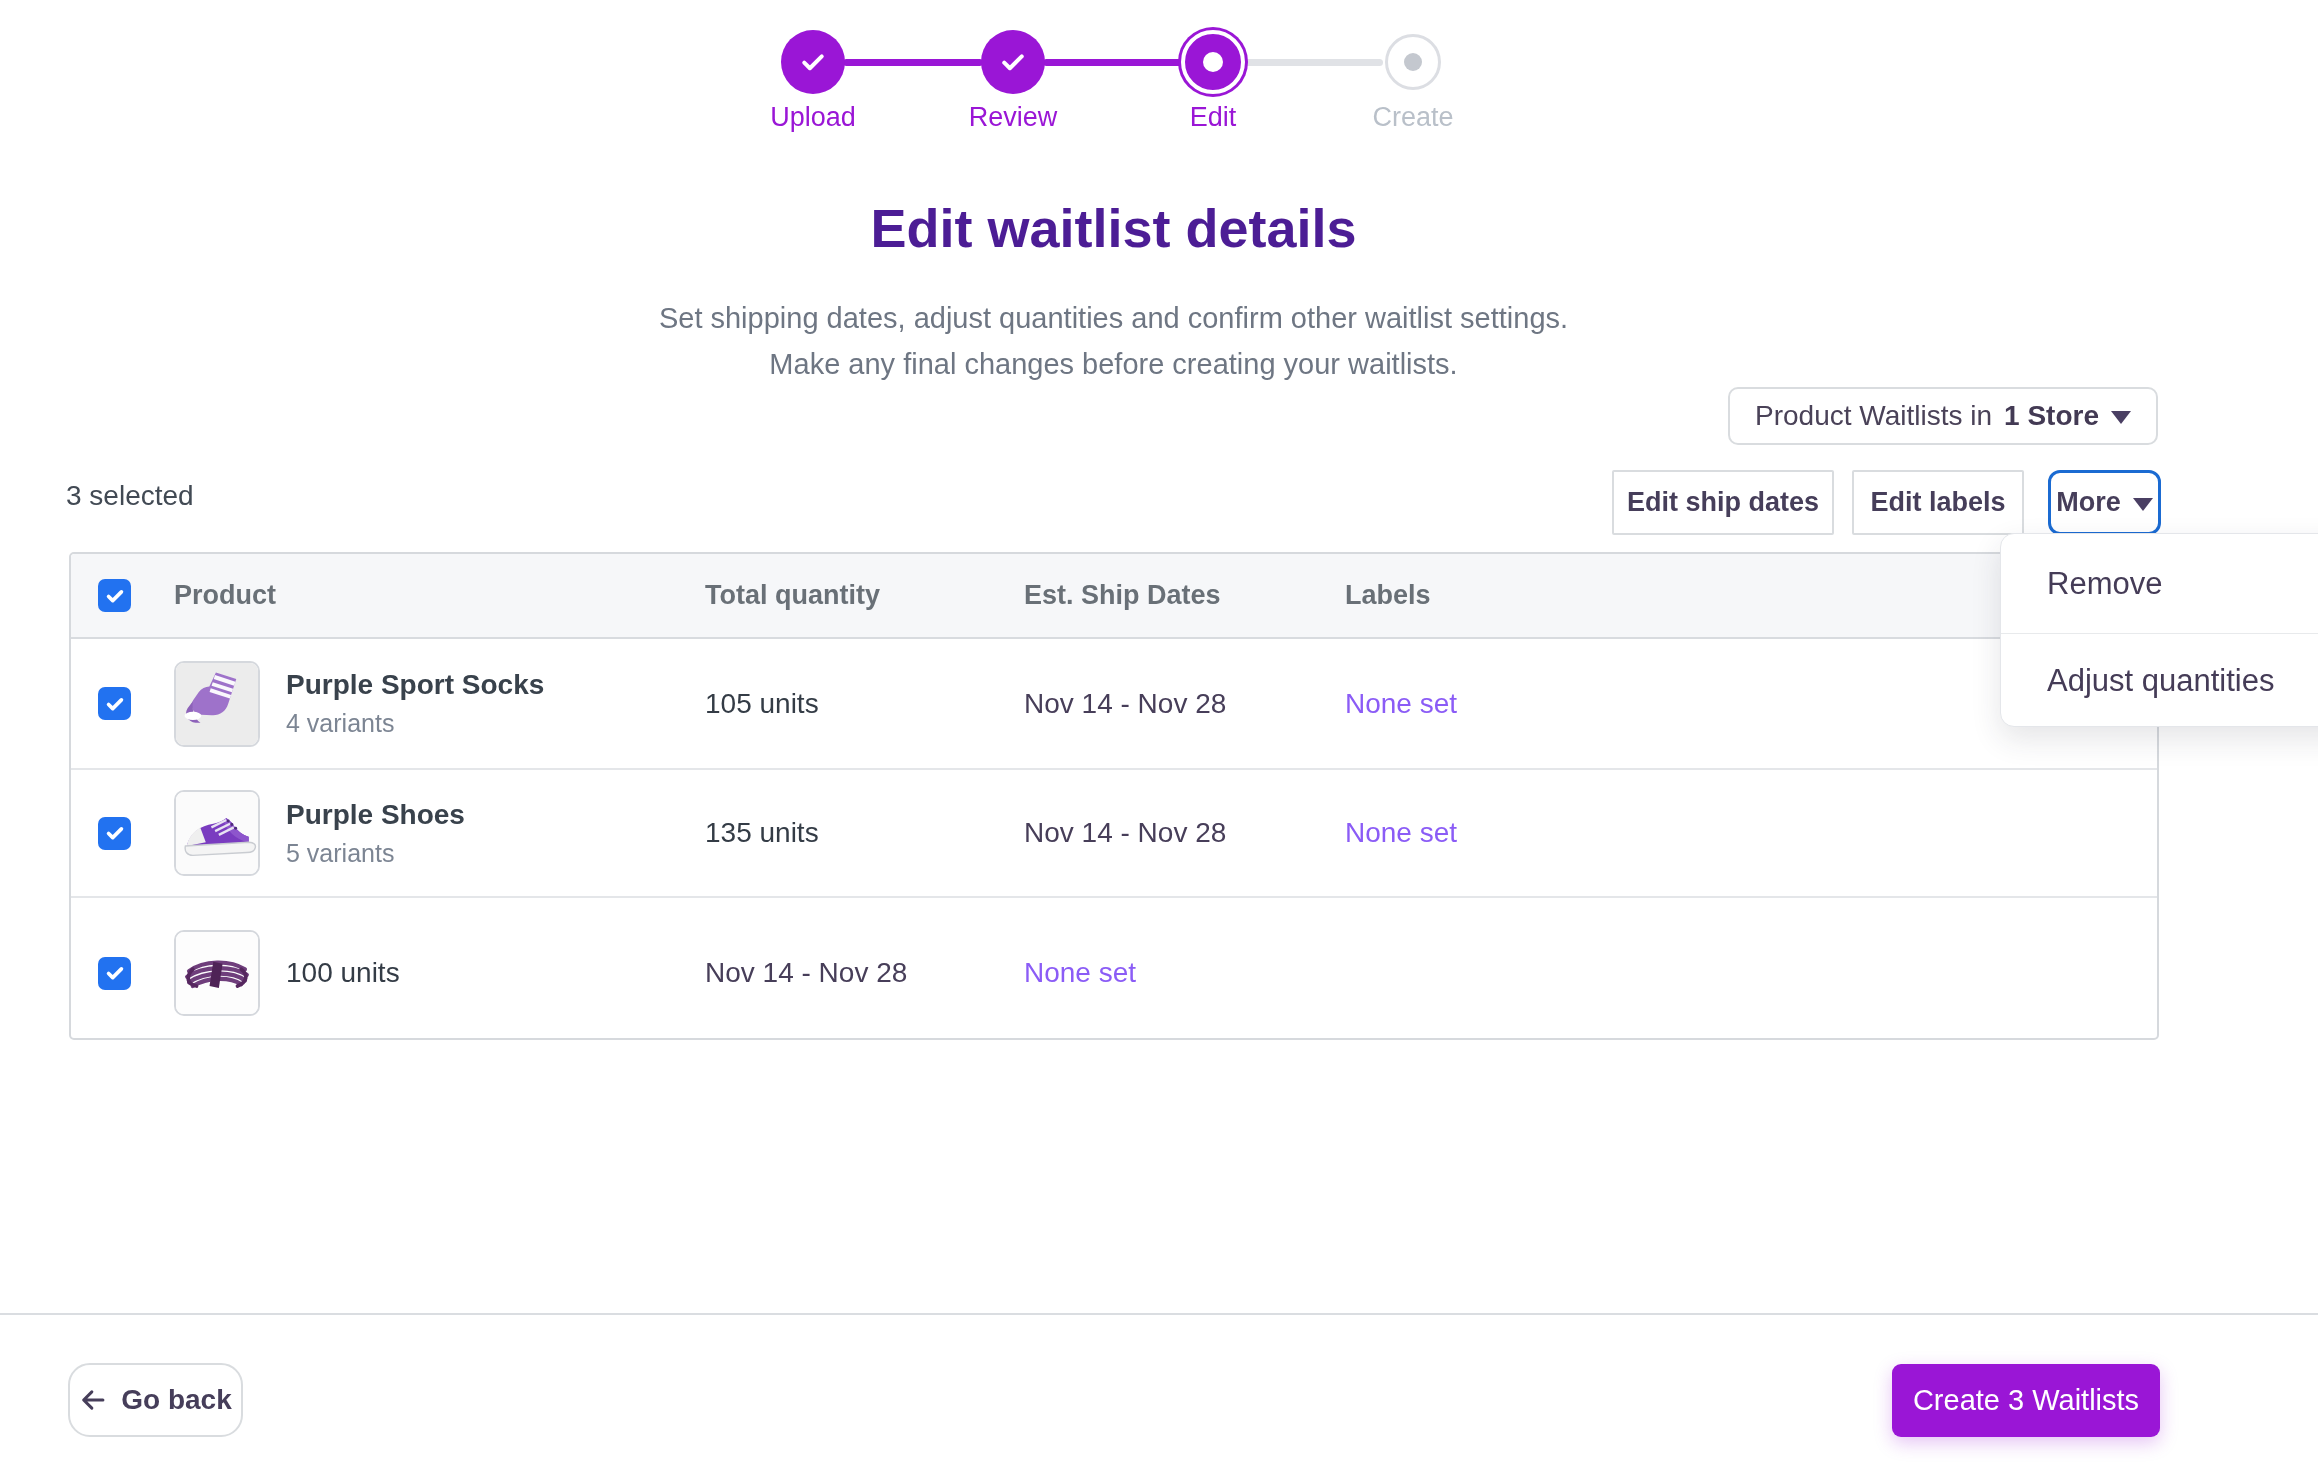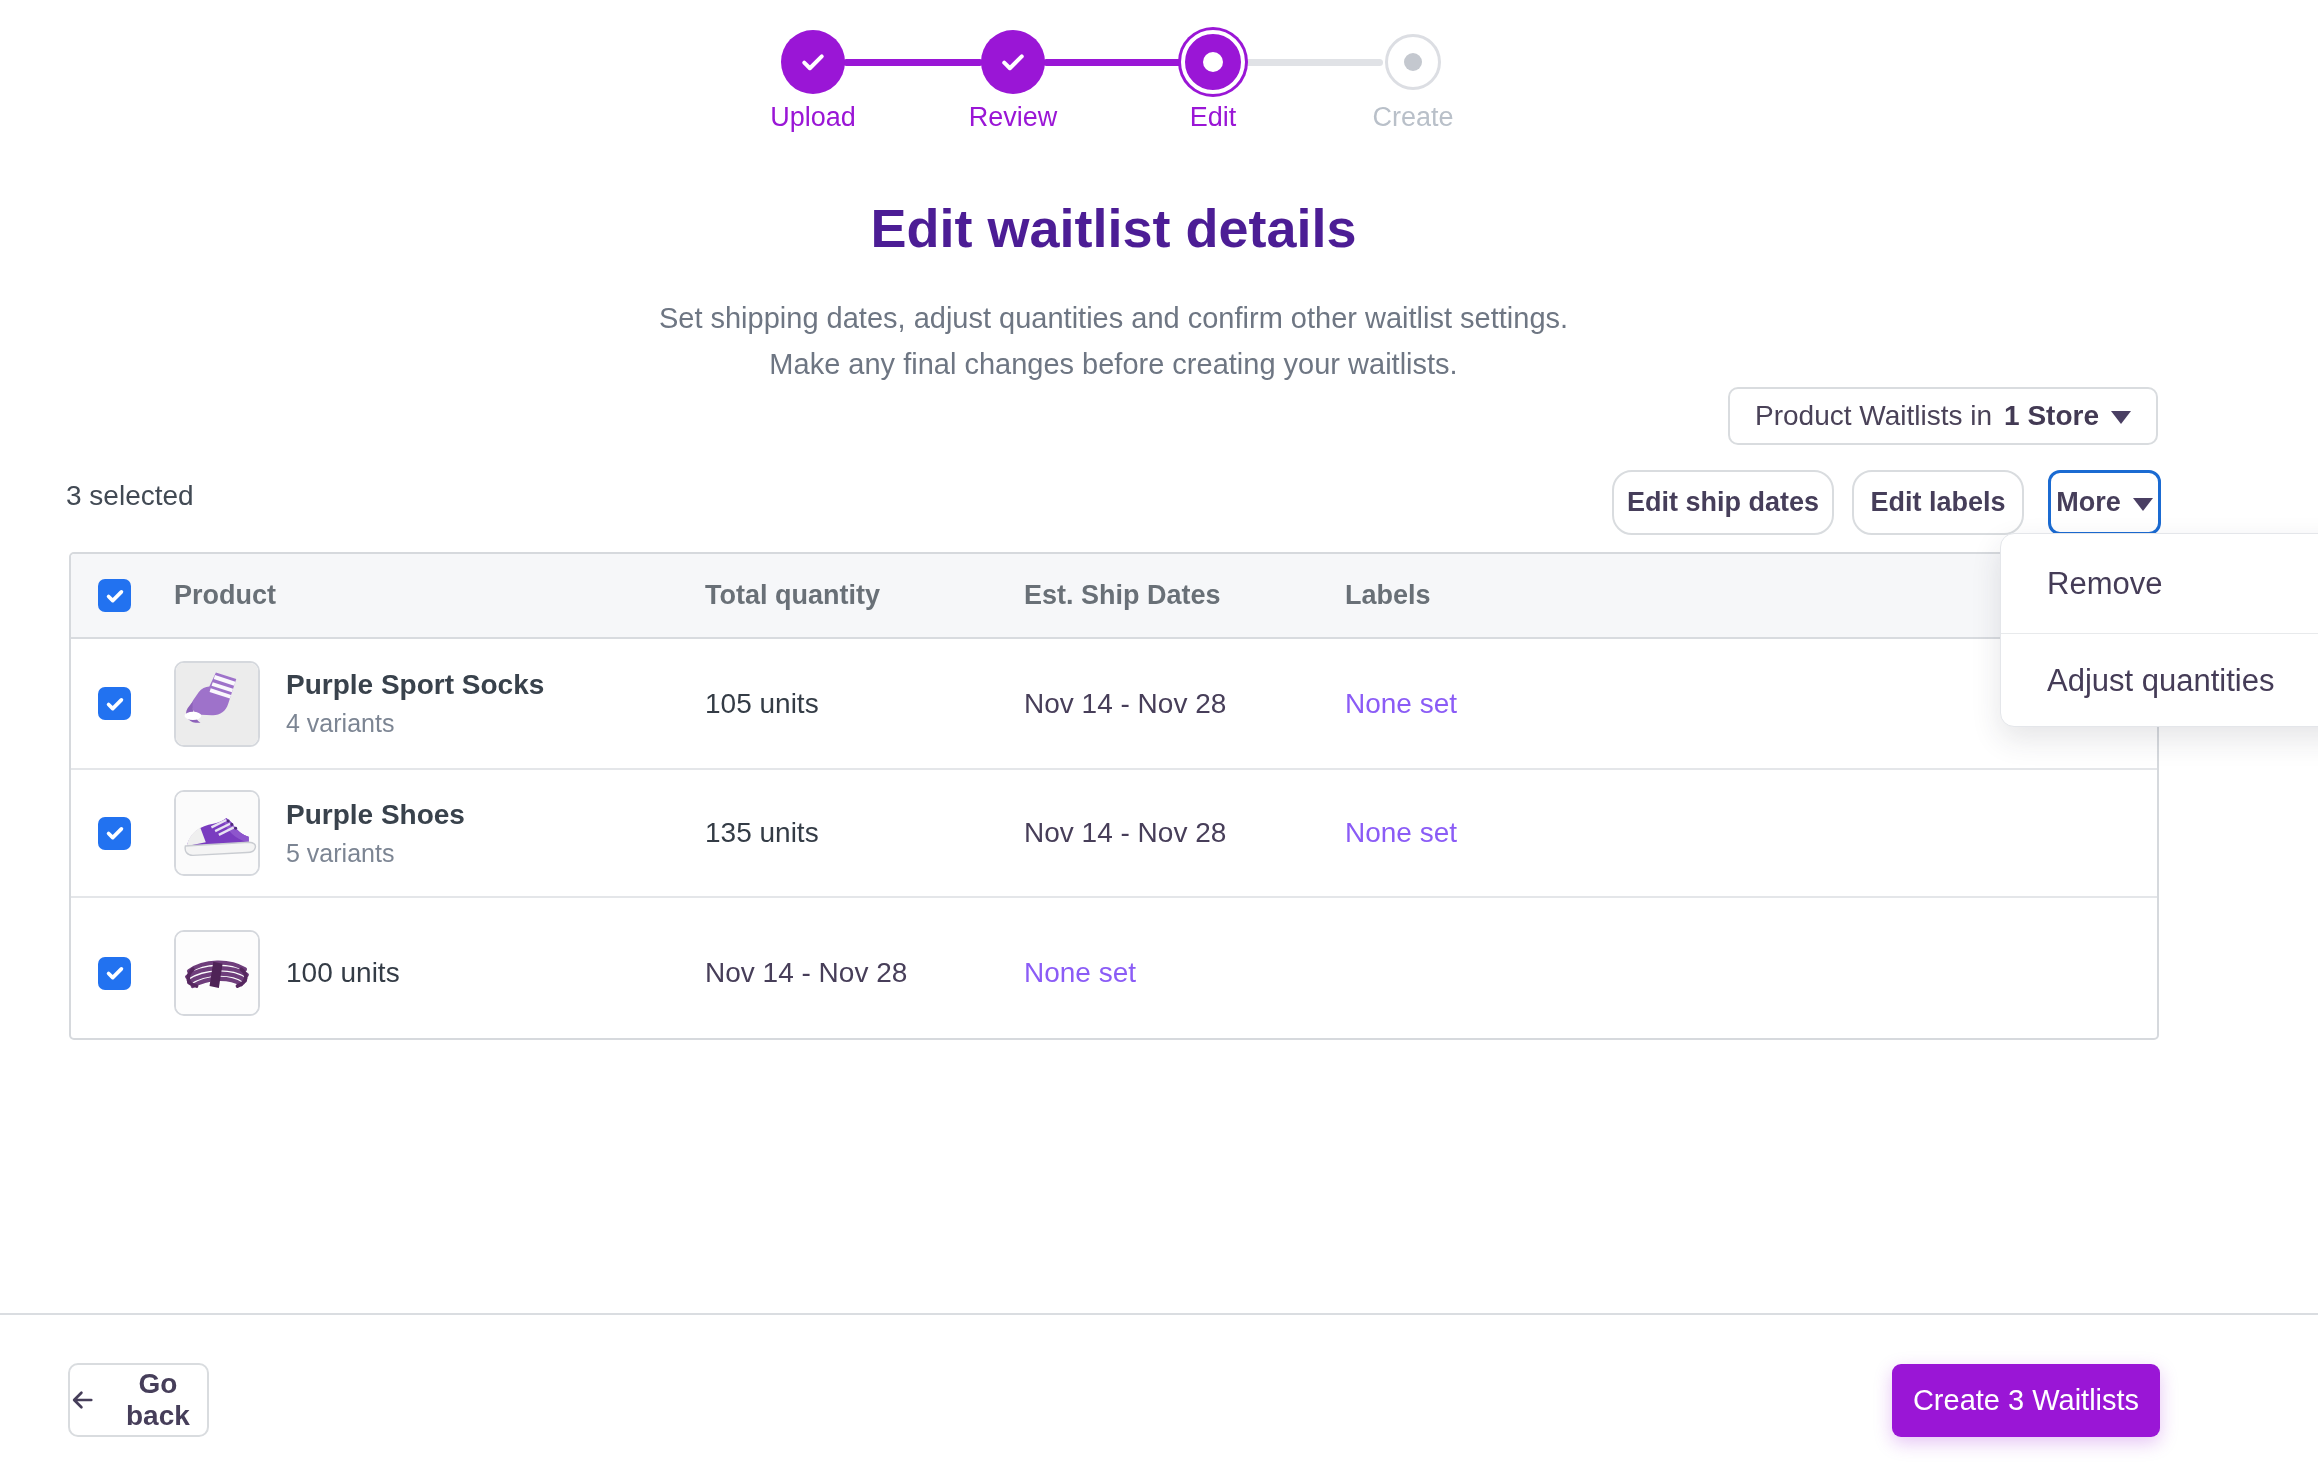--- a/index.html
+++ b/index.html
@@ -45,21 +45,21 @@
   .store-selector { position:absolute; left:1728px; top:387px; width:430px; height:58px;
     background:#fff; border:2px solid #d9dcdf; border-radius:10px;
     display:flex; align-items:center; justify-content:center; gap:12px;
     font-size:28px; color:#4a4258; cursor:pointer; }
   .store-selector .value { font-weight:bold; color:#433a54; }
   .caret { width:0; height:0; border-left:10px solid transparent; border-right:10px solid transparent;
            border-top:13px solid #4a3f63; margin-top:3px; }
 
   
   .selected-count { position:absolute; left:66px; top:480px; font-size:28px; color:#424a54; }
-  .btn { position:absolute; height:65px; background:#fff; border:2px solid #d9dcdf; border-radius:20px;
+  .btn { position:absolute; height:65px; background:#fff; border:2px solid #d9dcdf; border-radius:2px;
          display:flex; align-items:center; justify-content:center; gap:12px;
          font-size:27px; font-weight:bold; color:#463e5a; cursor:pointer; }
   .btn-ship   { left:1612px; top:470px; width:222px; }
   .btn-labels { left:1852px; top:470px; width:172px; }
   .btn-more   { left:2048px; top:470px; width:113px; border:3px solid #1b6bd2; border-radius:12px; }
 
   
   .table { position:absolute; left:69px; top:552px; width:2090px; height:488px;
            border:2px solid #d6d9dd; border-radius:5px; background:#fff; }
   .trow { display:grid; grid-template-columns:27px 76px 112px 419px 319px 321px 1fr; align-items:center; }
@@ -84,22 +84,22 @@
   
   .more-menu { position:absolute; left:2000px; top:533px; width:430px; height:194px; z-index:50;
     background:#fff; border:1px solid #e4e6ea; border-radius:14px;
     box-shadow:0 12px 30px rgba(40,40,60,0.12); overflow:hidden; }
   .menu-item { height:99px; display:flex; align-items:center; padding-left:46px;
                font-size:31px; color:#453c57; cursor:pointer; }
   .menu-item + .menu-item { border-top:1px solid #e8eaec; height:94px; }
 
   
   .footer-divider { position:absolute; left:0; top:1313px; width:2318px; height:2px; background:#dadde1; }
-  .btn-goback { position:absolute; left:68px; top:1363px; width:141px; height:74px;
-    background:#fff; border:2px solid #d9dcdf; border-radius:10px;
+  .btn-goback { position:absolute; left:68px; top:1363px; width:175px; height:74px;
+    background:#fff; border:2px solid #d9dcdf; border-radius:22px;
     display:flex; align-items:center; justify-content:center; gap:14px;
     font-size:28px; font-weight:bold; color:#463e5a; cursor:pointer; }
   .btn-create { position:absolute; left:1892px; top:1364px; width:268px; height:73px;
     background:#9a16d6; border:none; border-radius:9px;
     display:flex; align-items:center; justify-content:center;
     font-size:29px; color:#ffffff; cursor:pointer; box-shadow:0 6px 18px rgba(154,22,214,0.25); }
 </style>
 </head>
 <body>
 

